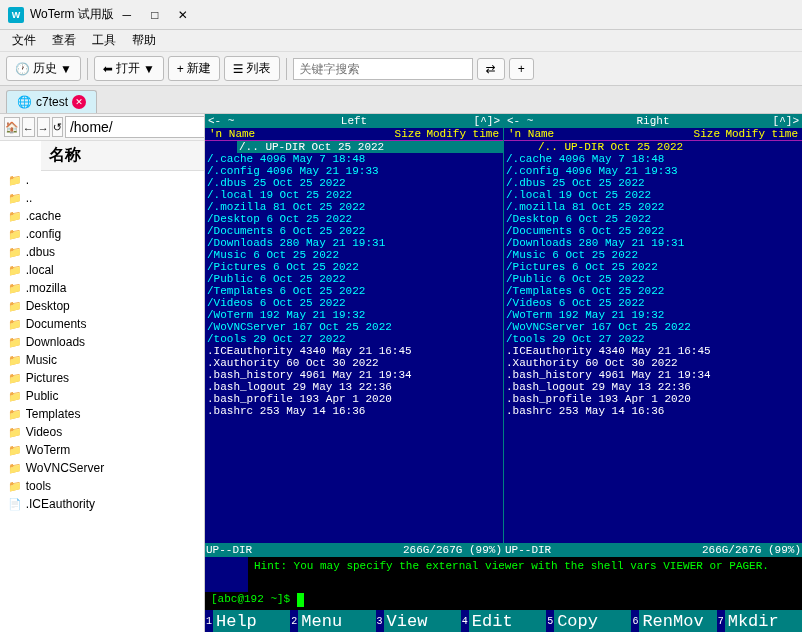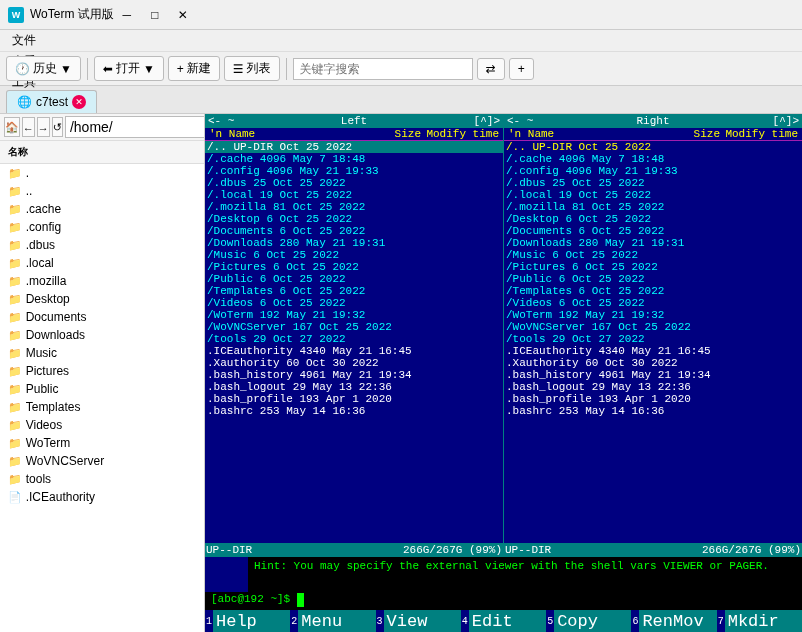--- a/index.html
+++ b/index.html
@@ -5,21 +5,21 @@
     * { margin: 0; padding: 0; box-sizing: border-box; }
     body { font-family: 'Segoe UI', sans-serif; font-size: 12px; background: #f0f0f0; width: 802px; height: 632px; overflow: hidden; }
     
     
     #titlebar { background: #f0f0f0; height: 30px; display: flex; align-items: center; padding: 0 8px; border-bottom: 1px solid #ccc; user-select: none; }
     #titlebar .app-icon { width: 16px; height: 16px; margin-right: 6px; background: #00aacc; border-radius: 2px; display: flex; align-items: center; justify-content: center; color: white; font-size: 9px; font-weight: bold; }
     #titlebar .win-controls { display: flex; gap: 2px; }
     #titlebar .win-btn { width: 26px; height: 18px; border: none; background: transparent; cursor: pointer; font-size: 12px; display: flex; align-items: center; justify-content: center; }
 
     
-    #menubar { background: #f0f0f0; height: 22px; display: flex; align-items: flex-start; padding: 0 4px; border-bottom: 1px solid #ddd; flex-direction: column; }
+    #menubar { background: #f0f0f0; height: 22px; display: flex; align-items: center; padding: 0 4px; border-bottom: 1px solid #ddd; }
     .menu-item { padding: 2px 8px; cursor: pointer; font-size: 12px; }
 
     
     #toolbar { background: #f0f0f0; height: 34px; display: flex; align-items: center; padding: 0 6px; gap: 4px; border-bottom: 1px solid #ccc; }
     .tb-btn { display: flex; align-items: center; gap: 3px; padding: 3px 8px; border: 1px solid #bbb; background: #fafafa; cursor: pointer; border-radius: 3px; font-size: 12px; }
     .tb-separator { width: 1px; background: #bbb; height: 22px; margin: 0 2px; }
     .search-box { flex: 1; max-width: 180px; }
     .search-box input { width: 100%; padding: 3px 6px; border: 1px solid #bbb; font-size: 12px; }
 
     
@@ -28,21 +28,21 @@
     .tab .tab-close { width: 14px; height: 14px; background: #e05; border-radius: 50%; display: flex; align-items: center; justify-content: center; color: white; font-size: 9px; cursor: pointer; }
 
     
     #main { display: flex; height: calc(632px - 30px - 22px - 34px - 28px); }
 
     
     #filetree { width: 205px; background: white; border-right: 1px solid #ccc; display: flex; flex-direction: column; overflow: hidden; }
     #filetree-toolbar { display: flex; align-items: center; padding: 2px 4px; background: #f5f5f5; border-bottom: 1px solid #ddd; gap: 2px; }
     .ft-btn { width: 20px; height: 20px; border: 1px solid #bbb; background: #fafafa; cursor: pointer; display: flex; align-items: center; justify-content: center; font-size: 11px; }
     .ft-path { flex: 1; font-size: 14px; padding: 2px 4px; border: 1px solid #bbb; }
-    #filetree-header { padding: 4px 8px; font-size: 10px; font-weight: bold; background: #f5f5f5; border-bottom: 1px solid #ddd; }
+    #filetree-header { padding: 4px 8px; font-size: 16px; font-weight: bold; background: #f5f5f5; border-bottom: 1px solid #ddd; margin-left: 41px; }
     #filetree-list { flex: 1; overflow-y: auto; }
     .ft-item { display: flex; align-items: center; gap: 4px; padding: 2px 8px; cursor: pointer; font-size: 12px; }
     .ft-item .ft-icon { color: #888; font-size: 11px; }
     .ft-item .ft-name { font-size: 12px; }
 
     
     #terminal-area { flex: 1; display: flex; flex-direction: column; background: #000080; }
     
     
     #commander { flex: 1; display: flex; flex-direction: column; }
@@ -50,21 +50,21 @@
     
     .panel { flex: 1; display: flex; flex-direction: column; font-family: 'Courier New', monospace; font-size: 11px; color: #00ffff; background: #000080; overflow: hidden; }
     
     .panel-nav { background: #008080; color: white; padding: 1px 3px; font-size: 11px; display: flex; justify-content: space-between; }
     
     .col-header { display: flex; background: #000080; color: #00ffff; border-bottom: 1px solid #a21caf; padding: 1px 2px; }
     
     .file-list { flex: 1; overflow-y: hidden; }
     .file-row { display: flex; padding: 0 2px; font-size: 11px; font-family: 'Courier New', monospace; white-space: nowrap; }
     .file-row.selected { background: #008080; color: white; }
-    .file-row.dotdot { color: #ffff00; }
+    .file-row.dotdot { color: #ffff00; margin-left: 32px; }
     
     .panel-status { background: #008080; color: white; padding: 1px 1px; font-size: 11px; display: flex; justify-content: space-between; }
     
     
     #terminal-output { background: #000000; color: #00ff00; font-family: 'Courier New', monospace; font-size: 11px; padding: 3px 6px; min-height: 35px; margin-left: 43px; }
     #terminal-prompt { background: #000000; color: #00ff00; font-family: 'Courier New', monospace; font-size: 11px; padding: 1px 6px 3px; }
     
     
     #fkeys { background: #000080; display: flex; height: 22px; }
     .fkey { flex: 1; display: flex; align-items: center; font-family: 'Courier New', monospace; font-size: 11px; cursor: pointer; }

